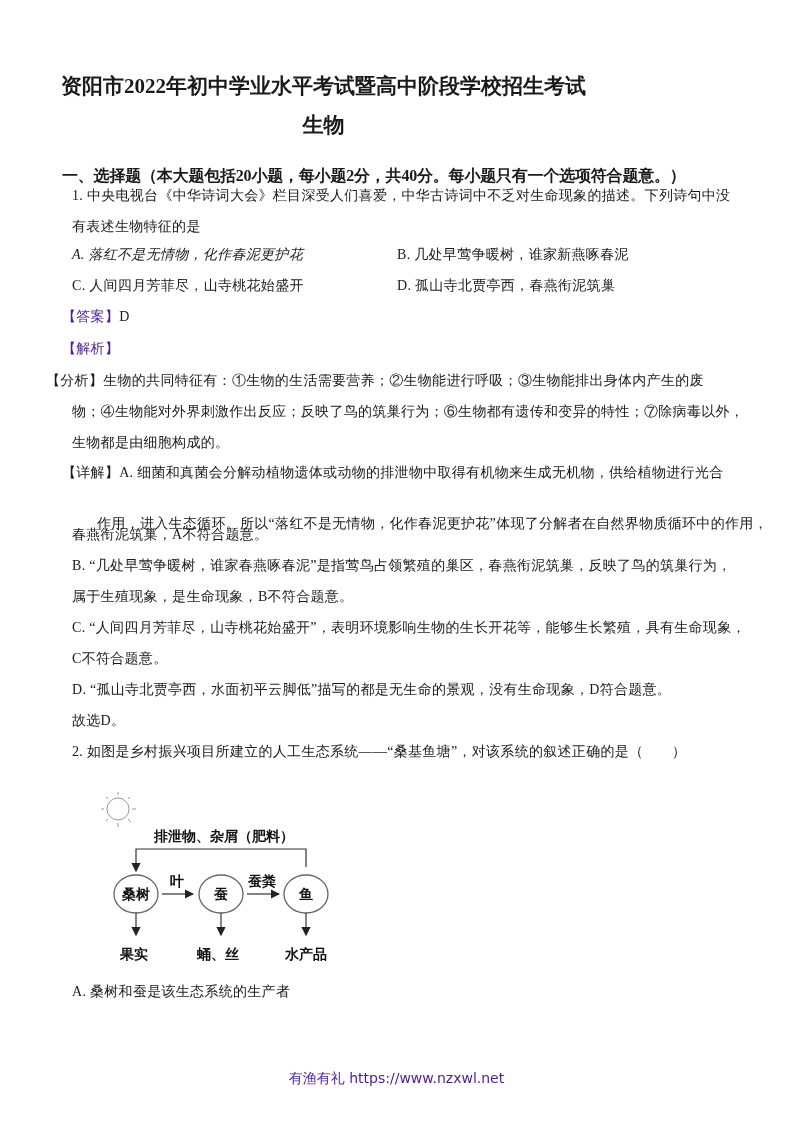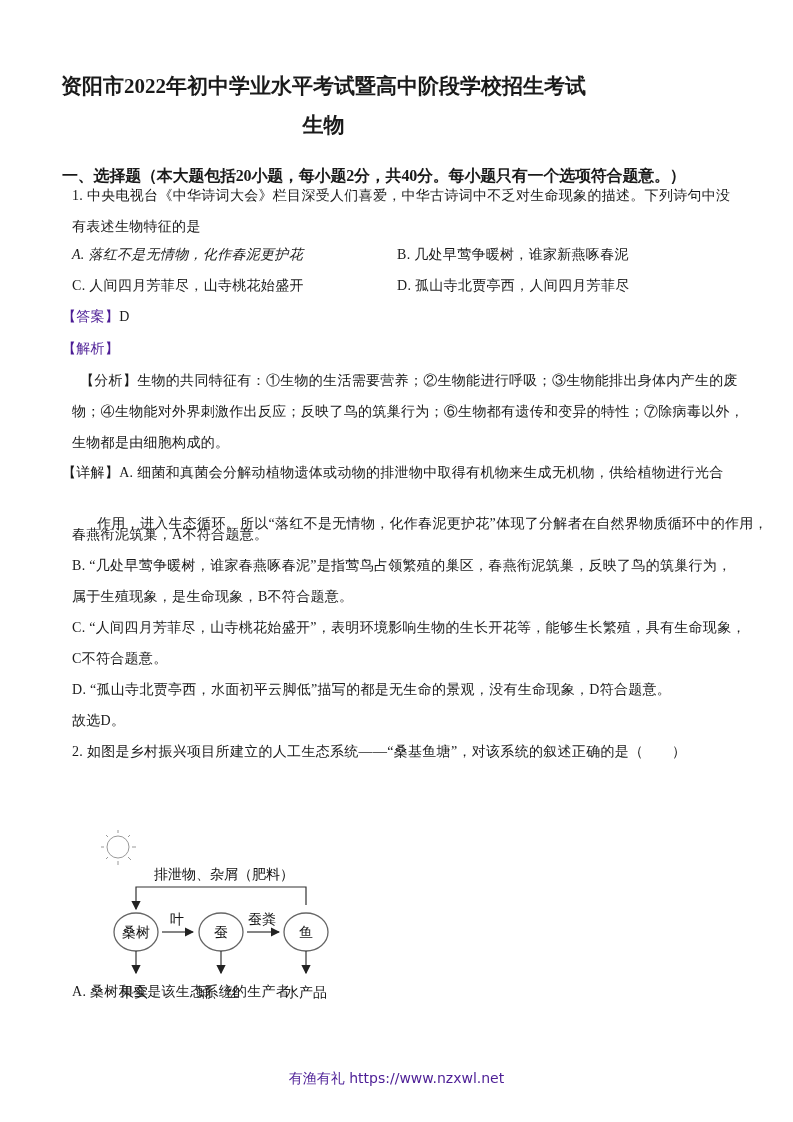--- a/index.html
+++ b/index.html
@@ -5,46 +5,46 @@
   html, body { margin: 0; padding: 0; background: #ffffff; }
   body { width: 793px; height: 1122px; position: relative; overflow: hidden;
          font-family: "Liberation Serif", "DejaVu Serif", serif; color: #1a1a1a; }
   .title { position: absolute; left: 0; width: 647px; text-align: center; font-weight: bold; font-size: 21px; }
   .t1 { top: 72px; }
   .t2 { top: 111px; }
   .section { position: absolute; left: 62px; top: 166px; font-weight: bold; font-size: 16px; white-space: nowrap; letter-spacing: -0.2px; }
   .line { position: absolute; left: 72px; font-size: 14px; white-space: nowrap; letter-spacing: 0.3px; }
   .opt { position: absolute; font-size: 14px; white-space: nowrap; letter-spacing: 0.3px; }
   .blue { color: #4c1d95; }
-  .diagram { position: absolute; left: 90px; top: 827px; width: 270px; height: 180px; }
+  .diagram { position: absolute; left: 90px; top: 789px; width: 270px; height: 180px; font-weight: bold; }
   .diagram svg text { font-family: "DejaVu Sans", sans-serif; font-size: 14px; fill: #111; }
   .footer { position: absolute; top: 1070px; left: 0; width: 793px; text-align: center;
             font-family: "DejaVu Sans", sans-serif; font-size: 14px; color: #4c1d95; }
 </style>
 </head>
 <body>
 
 <div class="title t1">资阳市2022年初中学业水平考试暨高中阶段学校招生考试</div>
 <div class="title t2">生物</div>
 <div class="section">一、选择题（本大题包括20小题，每小题2分，共40分。每小题只有一个选项符合题意。）</div>
 
 <div class="line" style="top:187px;">1. 中央电视台《中华诗词大会》栏目深受人们喜爱，中华古诗词中不乏对生命现象的描述。下列诗句中没</div>
 <div class="line" style="top:218px;">有表述生物特征的是</div>
 
 <div class="opt" style="left:72px; top:246px;font-style:italic;">A. 落红不是无情物，化作春泥更护花</div>
 <div class="opt" style="left:397px; top:246px;">B. 几处早莺争暖树，谁家新燕啄春泥</div>
 <div class="opt" style="left:72px; top:277px;">C. 人间四月芳菲尽，山寺桃花始盛开</div>
-<div class="opt" style="left:397px; top:277px;">D. 孤山寺北贾亭西，人间四月芳菲尽</div>
+<div class="opt" style="left:397px; top:277px;">D. 孤山寺北贾亭西，春燕衔泥筑巢</div>
 
 <div class="line" style="top:308px; left:62px;">
   <span class="blue">【答案】</span><span>D</span>
 </div>
 <div class="line blue" style="top:340px; left:62px;">【解析】</div>
 
-<div class="line" style="top:372px; left:80px;">
+<div class="line" style="top:372px; left:46px;">
   <span>【分析】</span><span>生物的共同特征有：①生物的生活需要营养；②生物能进行呼吸；③生物能排出身体内产生的废</span>
 </div>
 <div class="line" style="top:403px;">物；④生物能对外界刺激作出反应；反映了鸟的筑巢行为；⑥生物都有遗传和变异的特性；⑦除病毒以外，</div>
 <div class="line" style="top:434px;">生物都是由细胞构成的。</div>
 
 <div class="line" style="top:464px; left:62px;">
   <span>【详解】</span><span>A. 细菌和真菌会分解动植物遗体或动物的排泄物中取得有机物来生成无机物，供给植物进行光合</span>
 </div>
 <div class="line" style="top:515px;margin-left:25px;">作用，进入生态循环。所以“落红不是无情物，化作春泥更护花”体现了分解者在自然界物质循环中的作用，</div>
 <div class="line" style="top:526px;">春燕衔泥筑巢，A不符合题意。</div>

